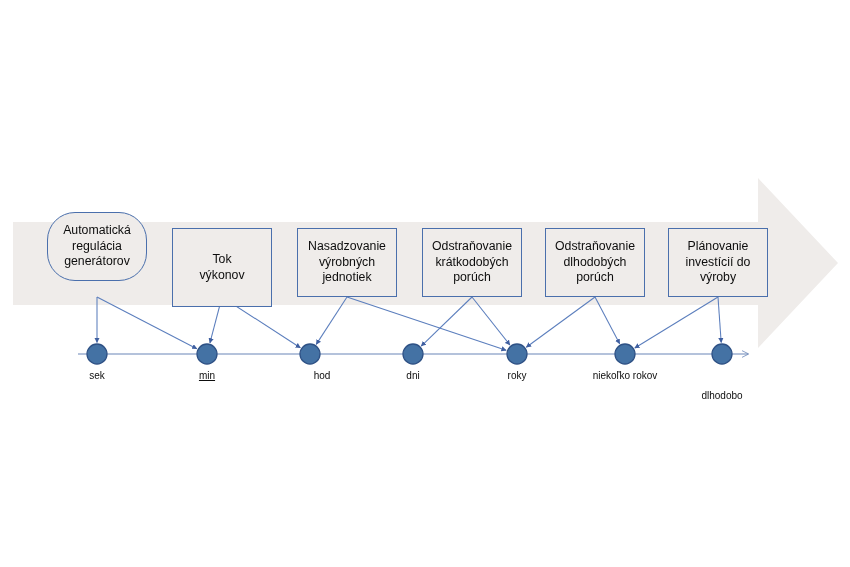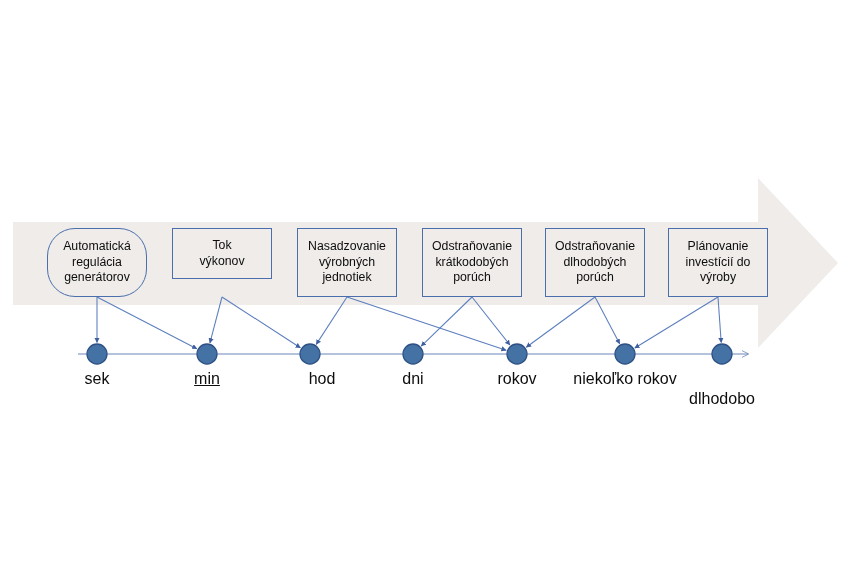--- a/index.html
+++ b/index.html
@@ -24,21 +24,21 @@
     color:#0d0d0d;
     font-size:12.3px;
     line-height:15.5px;
     font-family:"Liberation Sans", sans-serif;
     white-space:pre-line;
     padding:2px 4px;
   }
   .tl-label{
     position:absolute;
     text-align:center;
-    font-size:16px;
+    font-size:10px;
     color:#0d0d0d;
     font-family:"Liberation Sans", sans-serif;
     white-space:nowrap;
     transform:translateX(-50%);
   }
 </style>
 </head>
 <body>
 
 <div id="stage">
@@ -77,41 +77,41 @@
         <circle cx="207" cy="354" r="10" fill="#4472A4" stroke="#2E5185" stroke-width="1.3"></circle>
         <circle cx="310" cy="354" r="10" fill="#4472A4" stroke="#2E5185" stroke-width="1.3"></circle>
         <circle cx="413" cy="354" r="10" fill="#4472A4" stroke="#2E5185" stroke-width="1.3"></circle>
         <circle cx="517" cy="354" r="10" fill="#4472A4" stroke="#2E5185" stroke-width="1.3"></circle>
         <circle cx="625" cy="354" r="10" fill="#4472A4" stroke="#2E5185" stroke-width="1.3"></circle>
         <circle cx="722" cy="354" r="10" fill="#4472A4" stroke="#2E5185" stroke-width="1.3"></circle>
       </g>
   </svg>
 
   <div id="box-layer">
-      <div class="box" style="left: 47px; top: 228px; width: 100px; height: 69px; border-radius: 28px;">Automatická
+      <div class="box" style="left: 47px; top: 212px; width: 100px; height: 69px; border-radius: 28px;">Automatická
 regulácia
 generátorov</div>
-      <div class="box" style="left: 172px; top: 228px; width: 100px; height: 51px;">Tok
+      <div class="box" style="left: 172px; top: 228px; width: 100px; height: 79px;">Tok
 výkonov</div>
       <div class="box" style="left: 297px; top: 228px; width: 100px; height: 69px;">Nasadzovanie
 výrobných
 jednotiek</div>
       <div class="box" style="left: 422px; top: 228px; width: 100px; height: 69px;">Odstraňovanie
 krátkodobých
 porúch</div>
       <div class="box" style="left: 545px; top: 228px; width: 100px; height: 69px;">Odstraňovanie
 dlhodobých
 porúch</div>
       <div class="box" style="left: 668px; top: 228px; width: 100px; height: 69px;">Plánovanie
 investícií do
 výroby</div>
     </div>
   <div id="label-layer">
       <div class="tl-label" style="left: 97px; top: 370px;">sek</div>
       <div class="tl-label" style="left: 207px; top: 370px; text-decoration: underline;">min</div>
       <div class="tl-label" style="left: 310px; top: 370px; margin-left: 12px;">hod</div>
       <div class="tl-label" style="left: 413px; top: 370px;">dni</div>
-      <div class="tl-label" style="left: 517px; top: 370px;">rokov</div>
+      <div class="tl-label" style="left: 517px; top: 370px;">roky</div>
       <div class="tl-label" style="left: 625px; top: 370px;">niekoľko rokov</div>
       <div class="tl-label" style="left: 722px; top: 370px; margin-top: 20px;">dlhodobo</div>
     </div>
 
 </div>
 
 </body></html>

